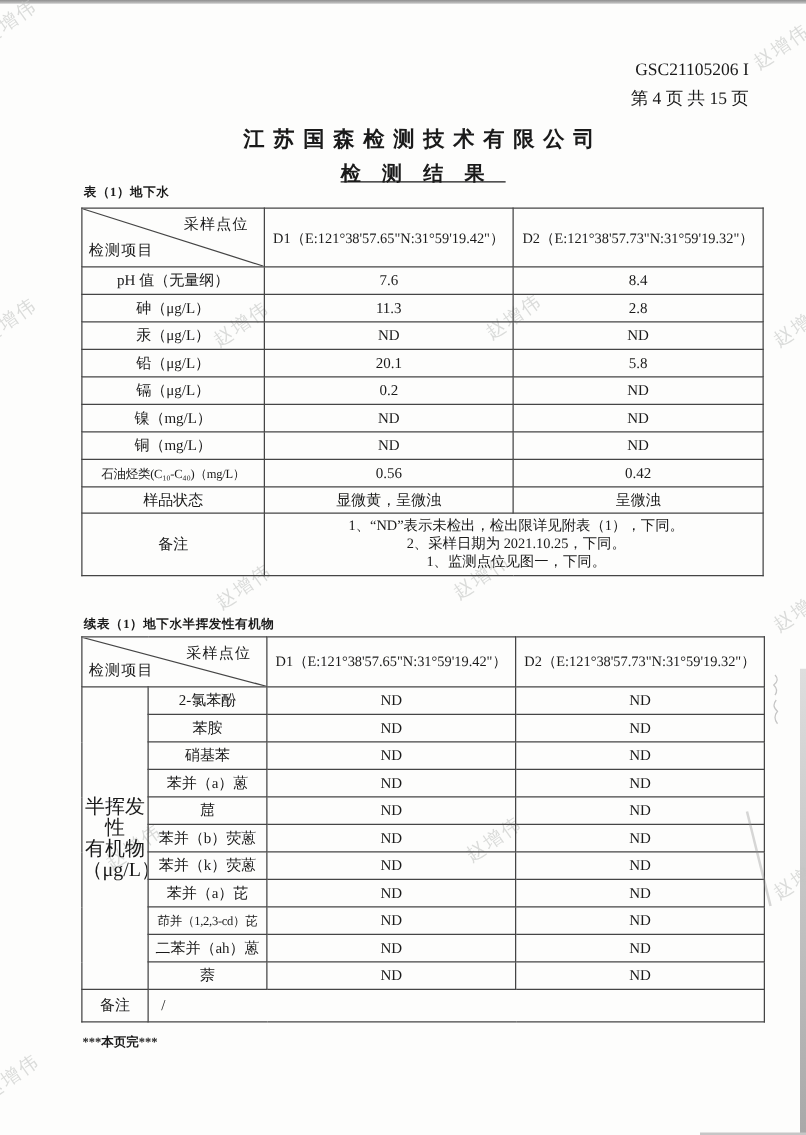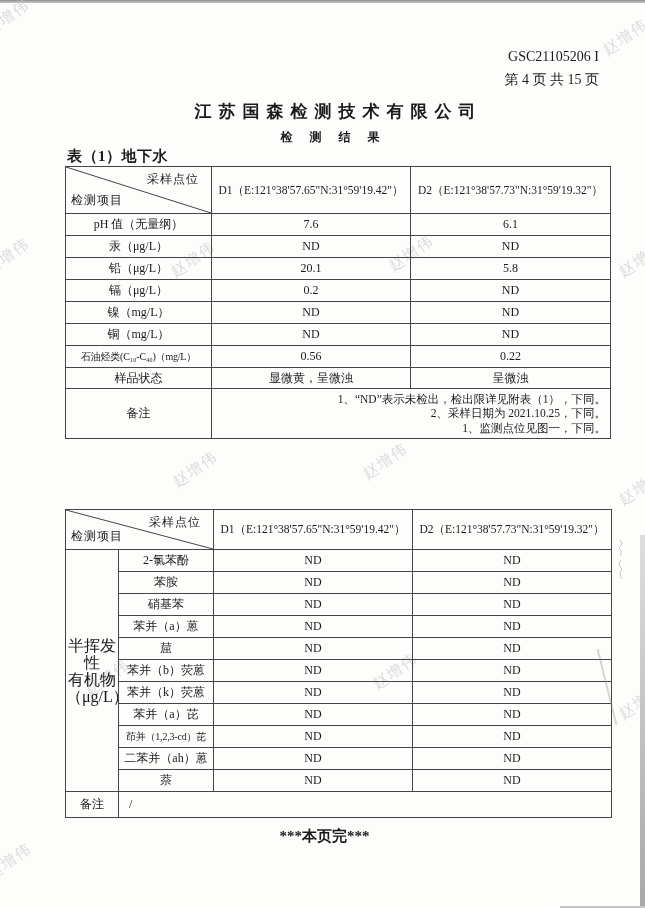--- a/index.html
+++ b/index.html
@@ -14,50 +14,50 @@
     background:linear-gradient(to bottom,#dedede,#a8a8a8);}
   .edge-bottom{position:absolute;bottom:0;left:560px;width:85px;height:2px;background:#c6c6c6;}
 
   .wm{position:absolute;color:#c3c5c3;opacity:.6;font-size:15px;letter-spacing:2px;
     transform:rotate(-35deg);white-space:nowrap;pointer-events:none;}
 
   .meta{position:absolute;top:45px;right:46px;text-align:right;font-size:14px;line-height:23px;}
   .company{position:absolute;top:100px;left:66px;width:545px;text-align:center;
     font-weight:bold;font-size:17px;letter-spacing:7px;}
   .doctitle{position:absolute;top:129px;left:66px;width:545px;text-align:center;
-    font-weight:bold;font-size:12px;letter-spacing:17px;}
-
-  .cap{position:absolute;left:67px;font-weight:bold;font-size:15px;letter-spacing:.5px;}
+    font-weight:bold;font-size:16px;letter-spacing:17px;text-decoration:underline;}
+
+  .cap{position:absolute;left:67px;font-weight:bold;font-size:10px;letter-spacing:.5px;}
   .cap1{top:147px;}
   .cap2{top:492px;}
 
   table{border-collapse:collapse;table-layout:fixed;position:absolute;left:65px;
     font-size:12px;text-align:center;}
   td{border:1px solid #454545;padding:0;vertical-align:middle;overflow:hidden;}
   .t1{top:166px;width:546px;}
   .t2{top:509px;width:547px;}
   .hdr td{height:46px;font-size:11.5px;}
   .t2 .hdr td{height:39px;}
   .r{height:22px;}
   .r-sample{height:21px;}
   .r-remark td{height:45px;}
   .t2 .r-remark td{height:25px;}
 
   .diag{position:relative;}
   .diag svg{position:absolute;top:0;left:0;width:100%;height:100%;display:block;}
   .corner-top{position:absolute;top:4px;right:12px;font-size:12px;letter-spacing:1px;text-align:center;}
   .corner-bottom{position:absolute;bottom:4px;left:5px;font-size:12px;letter-spacing:1px;}
 
-  .remark-cell{text-align:right;padding:2px 4px 2px 8px;font-size:11.5px;line-height:14.5px;}
+  .remark-cell{text-align:center;padding:2px 4px 2px 8px;font-size:11.5px;line-height:14.5px;}
   .slash-cell{text-align:left;padding-left:10px;font-size:12px;}
   .group-cell{font-size:16px;line-height:17px;white-space:pre-line;}
   .small-label{font-size:10px;letter-spacing:-0.2px;}
 
-  .endline{position:absolute;top:827px;left:52px;width:545px;text-align:center;
-    font-weight:bold;font-size:15px;}
+  .endline{position:absolute;top:827px;left:66px;width:545px;text-align:left;
+    font-weight:bold;font-size:10px;}
 
   .hand-note{position:absolute;top:538px;left:614px;opacity:.55;}
   .pencil-line{position:absolute;top:648px;left:606px;width:2px;height:78px;
     background:rgba(140,140,140,.35);transform:rotate(-14deg);}
 </style>
 </head>
 <body>
 
 <div class="page">
   <div class="edge-top"></div>
@@ -102,21 +102,26 @@
             </svg>
         <span class="corner-top">采样点位</span>
         <span class="corner-bottom">检测项目</span>
       </td>
       <td>D1（E:121°38'57.65"N:31°59'19.42"）</td>
       <td>D2（E:121°38'57.73"N:31°59'19.32"）</td>
     </tr>
     <tr class="r">
           <td>pH 值（无量纲）</td>
           <td>7.6</td>
-          <td>6.1</td>
+          <td>8.4</td>
+        </tr>
+    <tr class="r">
+          <td>砷（μg/L）</td>
+          <td>11.3</td>
+          <td>2.8</td>
         </tr>
     <tr class="r">
           <td>汞（μg/L）</td>
           <td>ND</td>
           <td>ND</td>
         </tr>
     <tr class="r">
           <td>铅（μg/L）</td>
           <td>20.1</td>
           <td>5.8</td>
@@ -132,38 +137,39 @@
           <td>ND</td>
         </tr>
     <tr class="r">
           <td>铜（mg/L）</td>
           <td>ND</td>
           <td>ND</td>
         </tr>
     <tr class="r">
           <td class="small-label">石油烃类(C₁₀-C₄₀)（mg/L）</td>
           <td>0.56</td>
-          <td>0.22</td>
+          <td>0.42</td>
         </tr>
     <tr class="r r-sample">
           <td>样品状态</td>
           <td>显微黄，呈微浊</td>
           <td>呈微浊</td>
         </tr>
     <tr class="r-remark">
       <td>备注</td>
       <td class="remark-cell" colspan="2">
         <div>1、“ND”表示未检出，检出限详见附表（1），下同。</div>
         <div>2、采样日期为 2021.10.25，下同。</div>
         <div>1、监测点位见图一，下同。</div>
       </td>
     </tr>
   </tbody>
     </table>
 
+  <div class="cap cap2">续表（1）地下水半挥发性有机物</div>
 
   <table class="t2">
     <colgroup>
         <col style="width:53px">
         <col style="width:95px">
         <col style="width:199px">
         <col style="width:199px">
       </colgroup>
     <tbody>
         <tr class="hdr">

